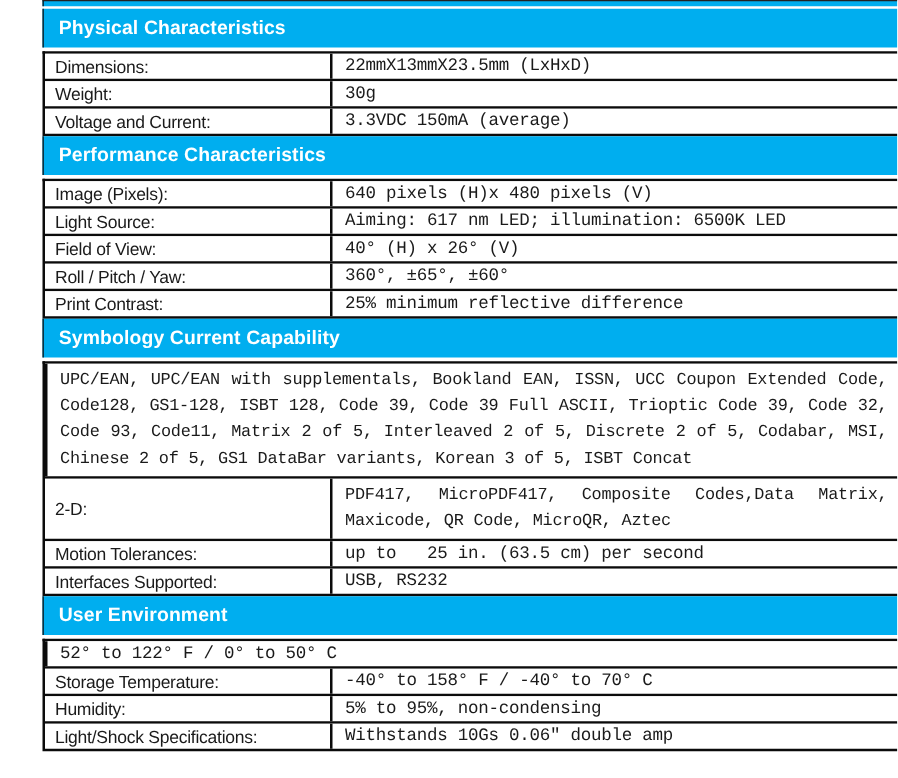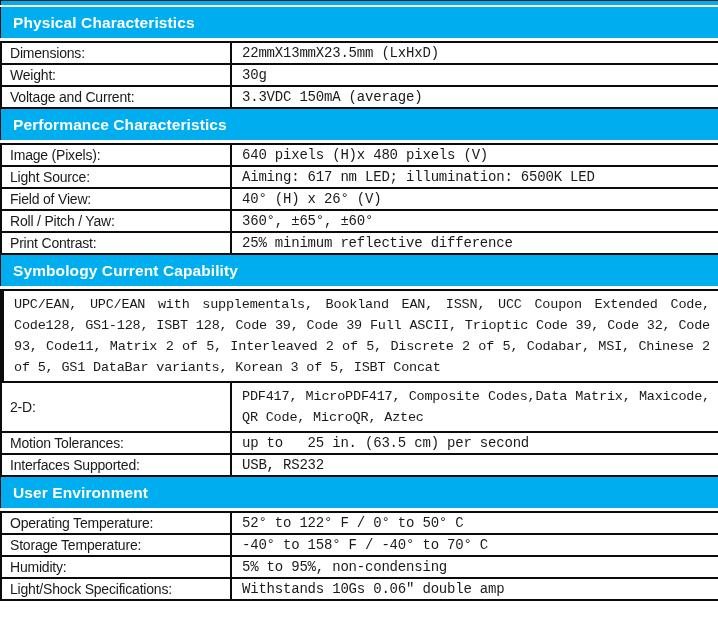--- a/index.html
+++ b/index.html
@@ -8,21 +8,21 @@
     --text:#1a1a1a;
   }
   *{margin:0;padding:0;box-sizing:border-box;}
   html,body{background:#fff;}
   body{
     width:718px;height:622px;overflow:hidden;
     font-family:"Liberation Sans",sans-serif;
     color:var(--text);
   }
   .sheet{
-    width:718px;height:622px;overflow:hidden;background:#fff;
+    width:718px;height:622px;overflow:hidden;background:#fff;padding-left:34px;
   }
   .top-strip{
     height:5px;background:var(--accent);
     border-top:1px solid #222;border-left:1px solid var(--border);
     margin-bottom:2px;
   }
   .section-header{
     height:31px;background:var(--accent);
     border-left:1px solid var(--border);
     display:flex;align-items:center;
@@ -151,21 +151,20 @@
   </div>
 </div>
   </section>
 
   <section class="spec-section">
     <div class="section-header">
       <span class="section-title">User Environment</span>
     </div>
     <div class="rows">
   <div class="row">
-    <div class="cell label">Operating Temperature:</div>
     <div class="cell value">52° to 122° F / 0° to 50° C</div>
   </div>
 
   <div class="row">
     <div class="cell label">Storage Temperature:</div>
     <div class="cell value">-40° to 158° F / -40° to 70° C</div>
   </div>
 
   <div class="row">
     <div class="cell label">Humidity:</div>

